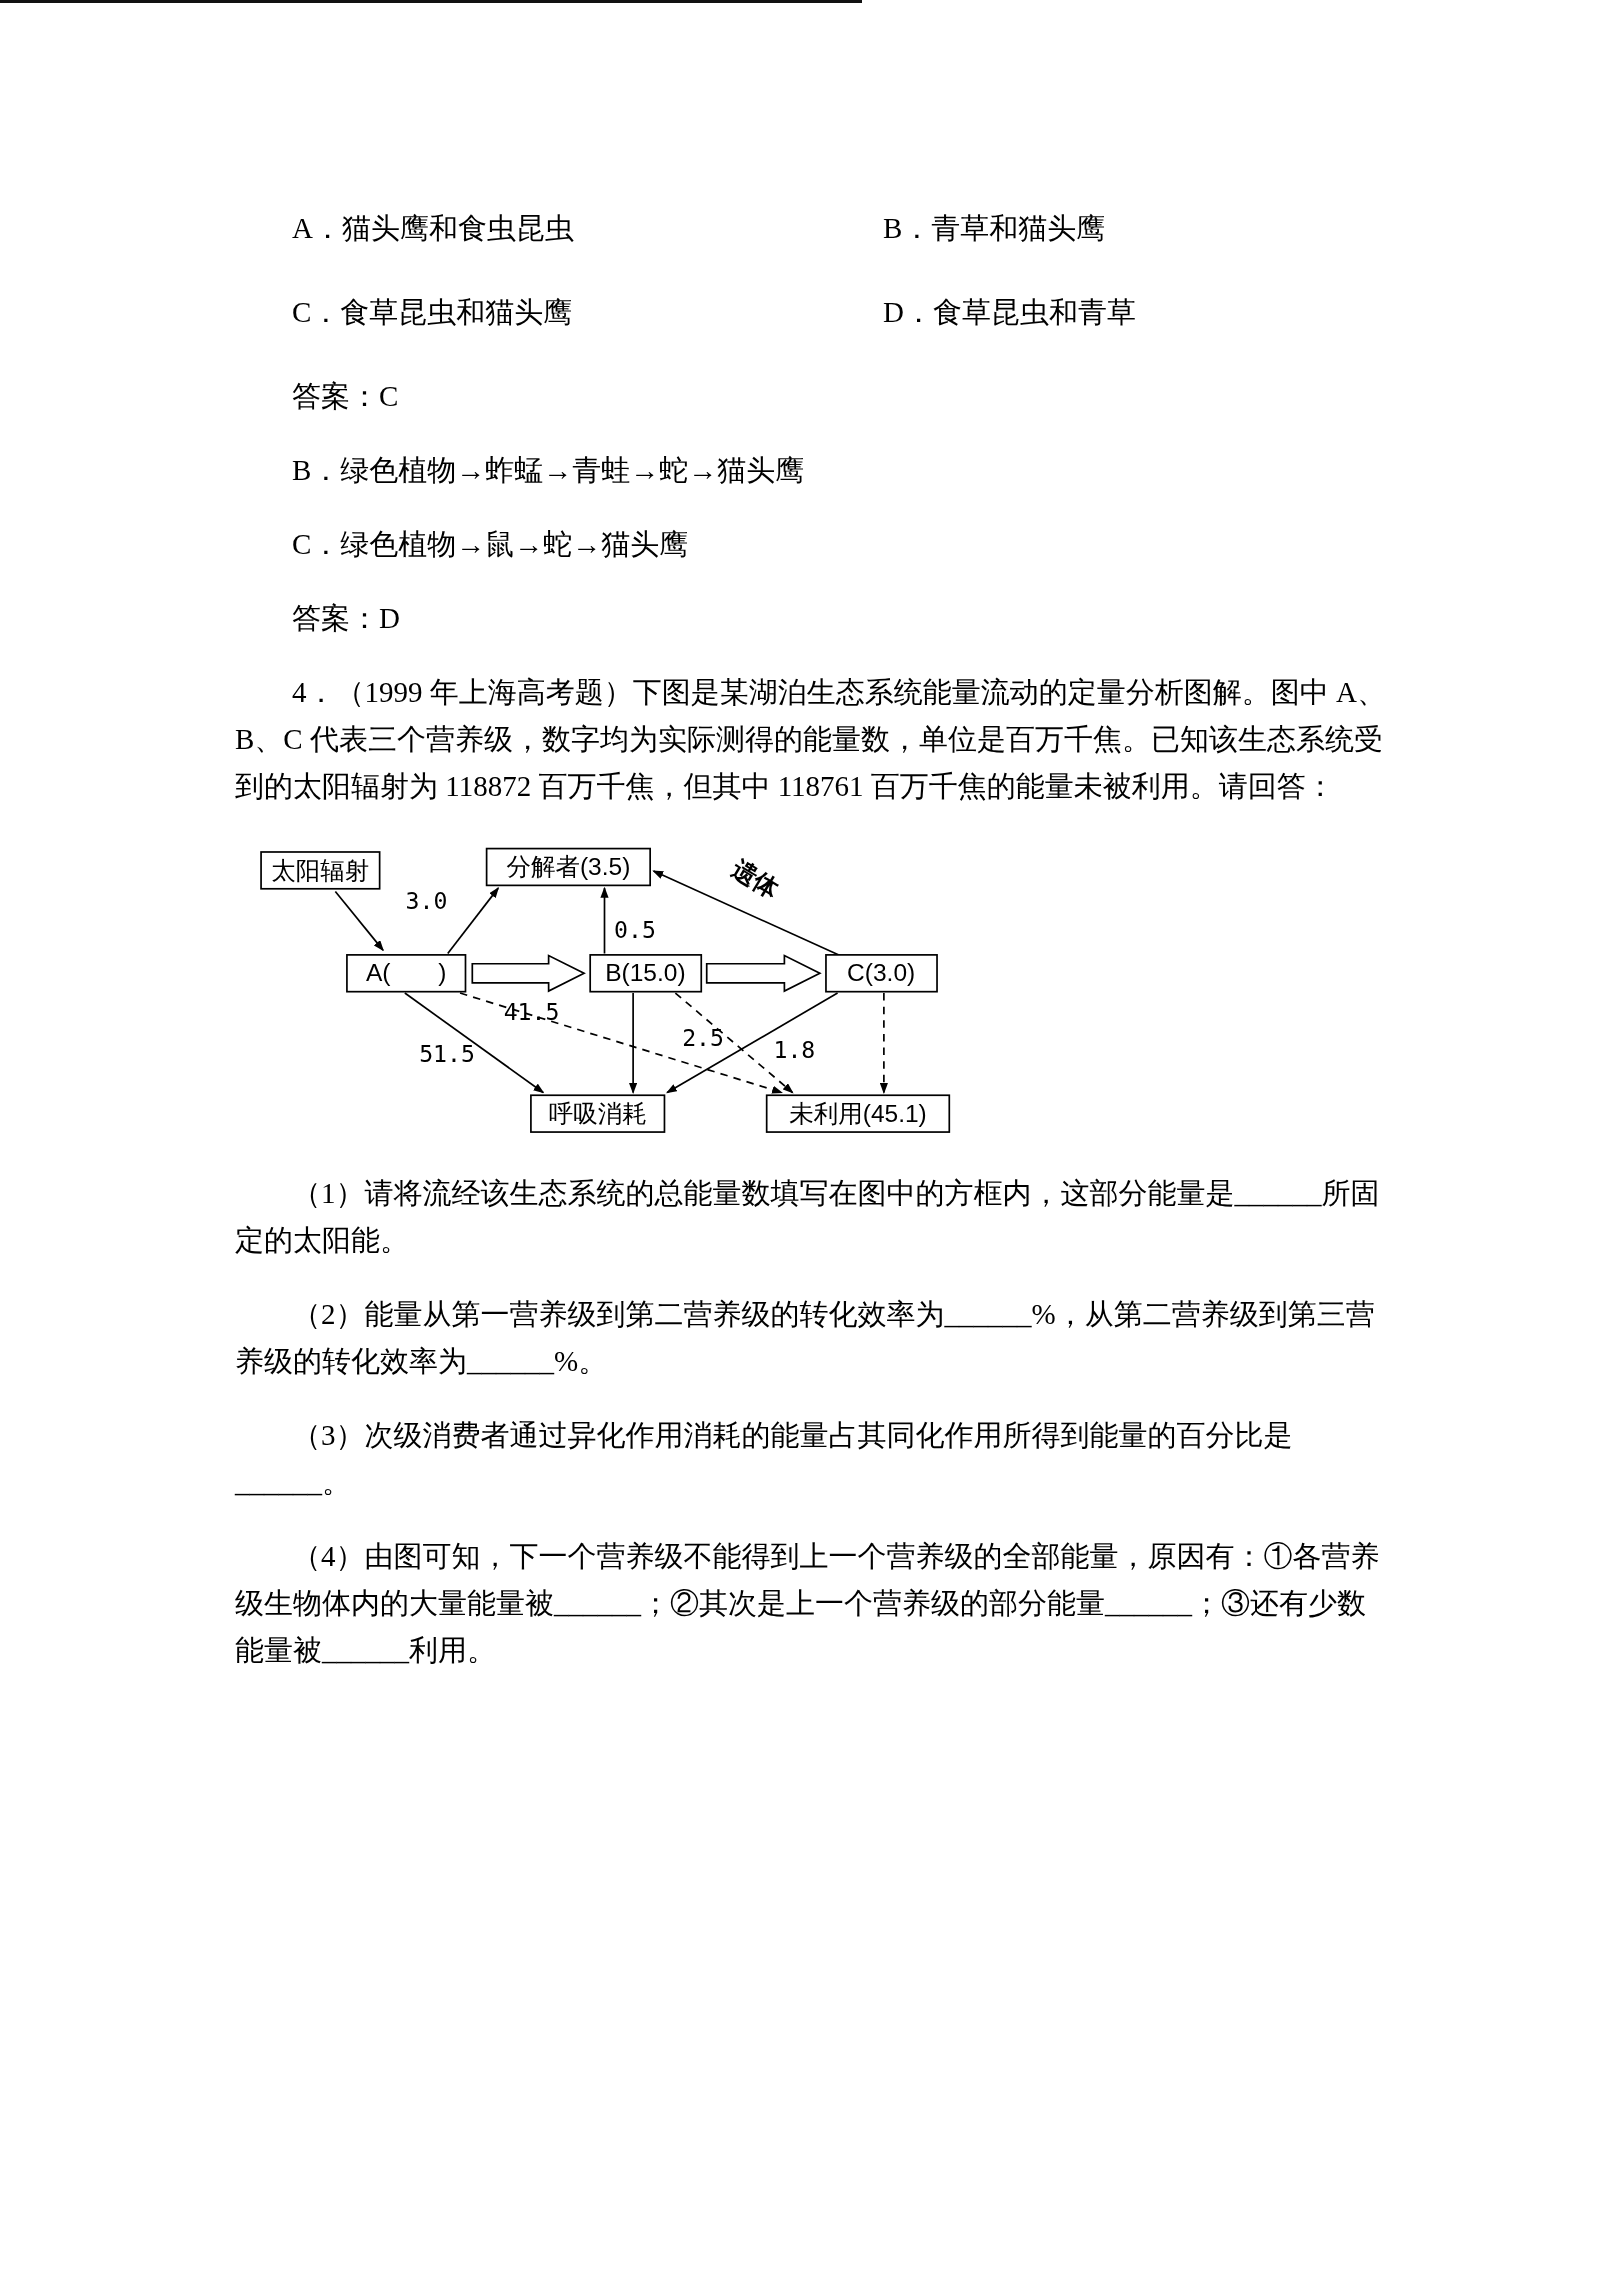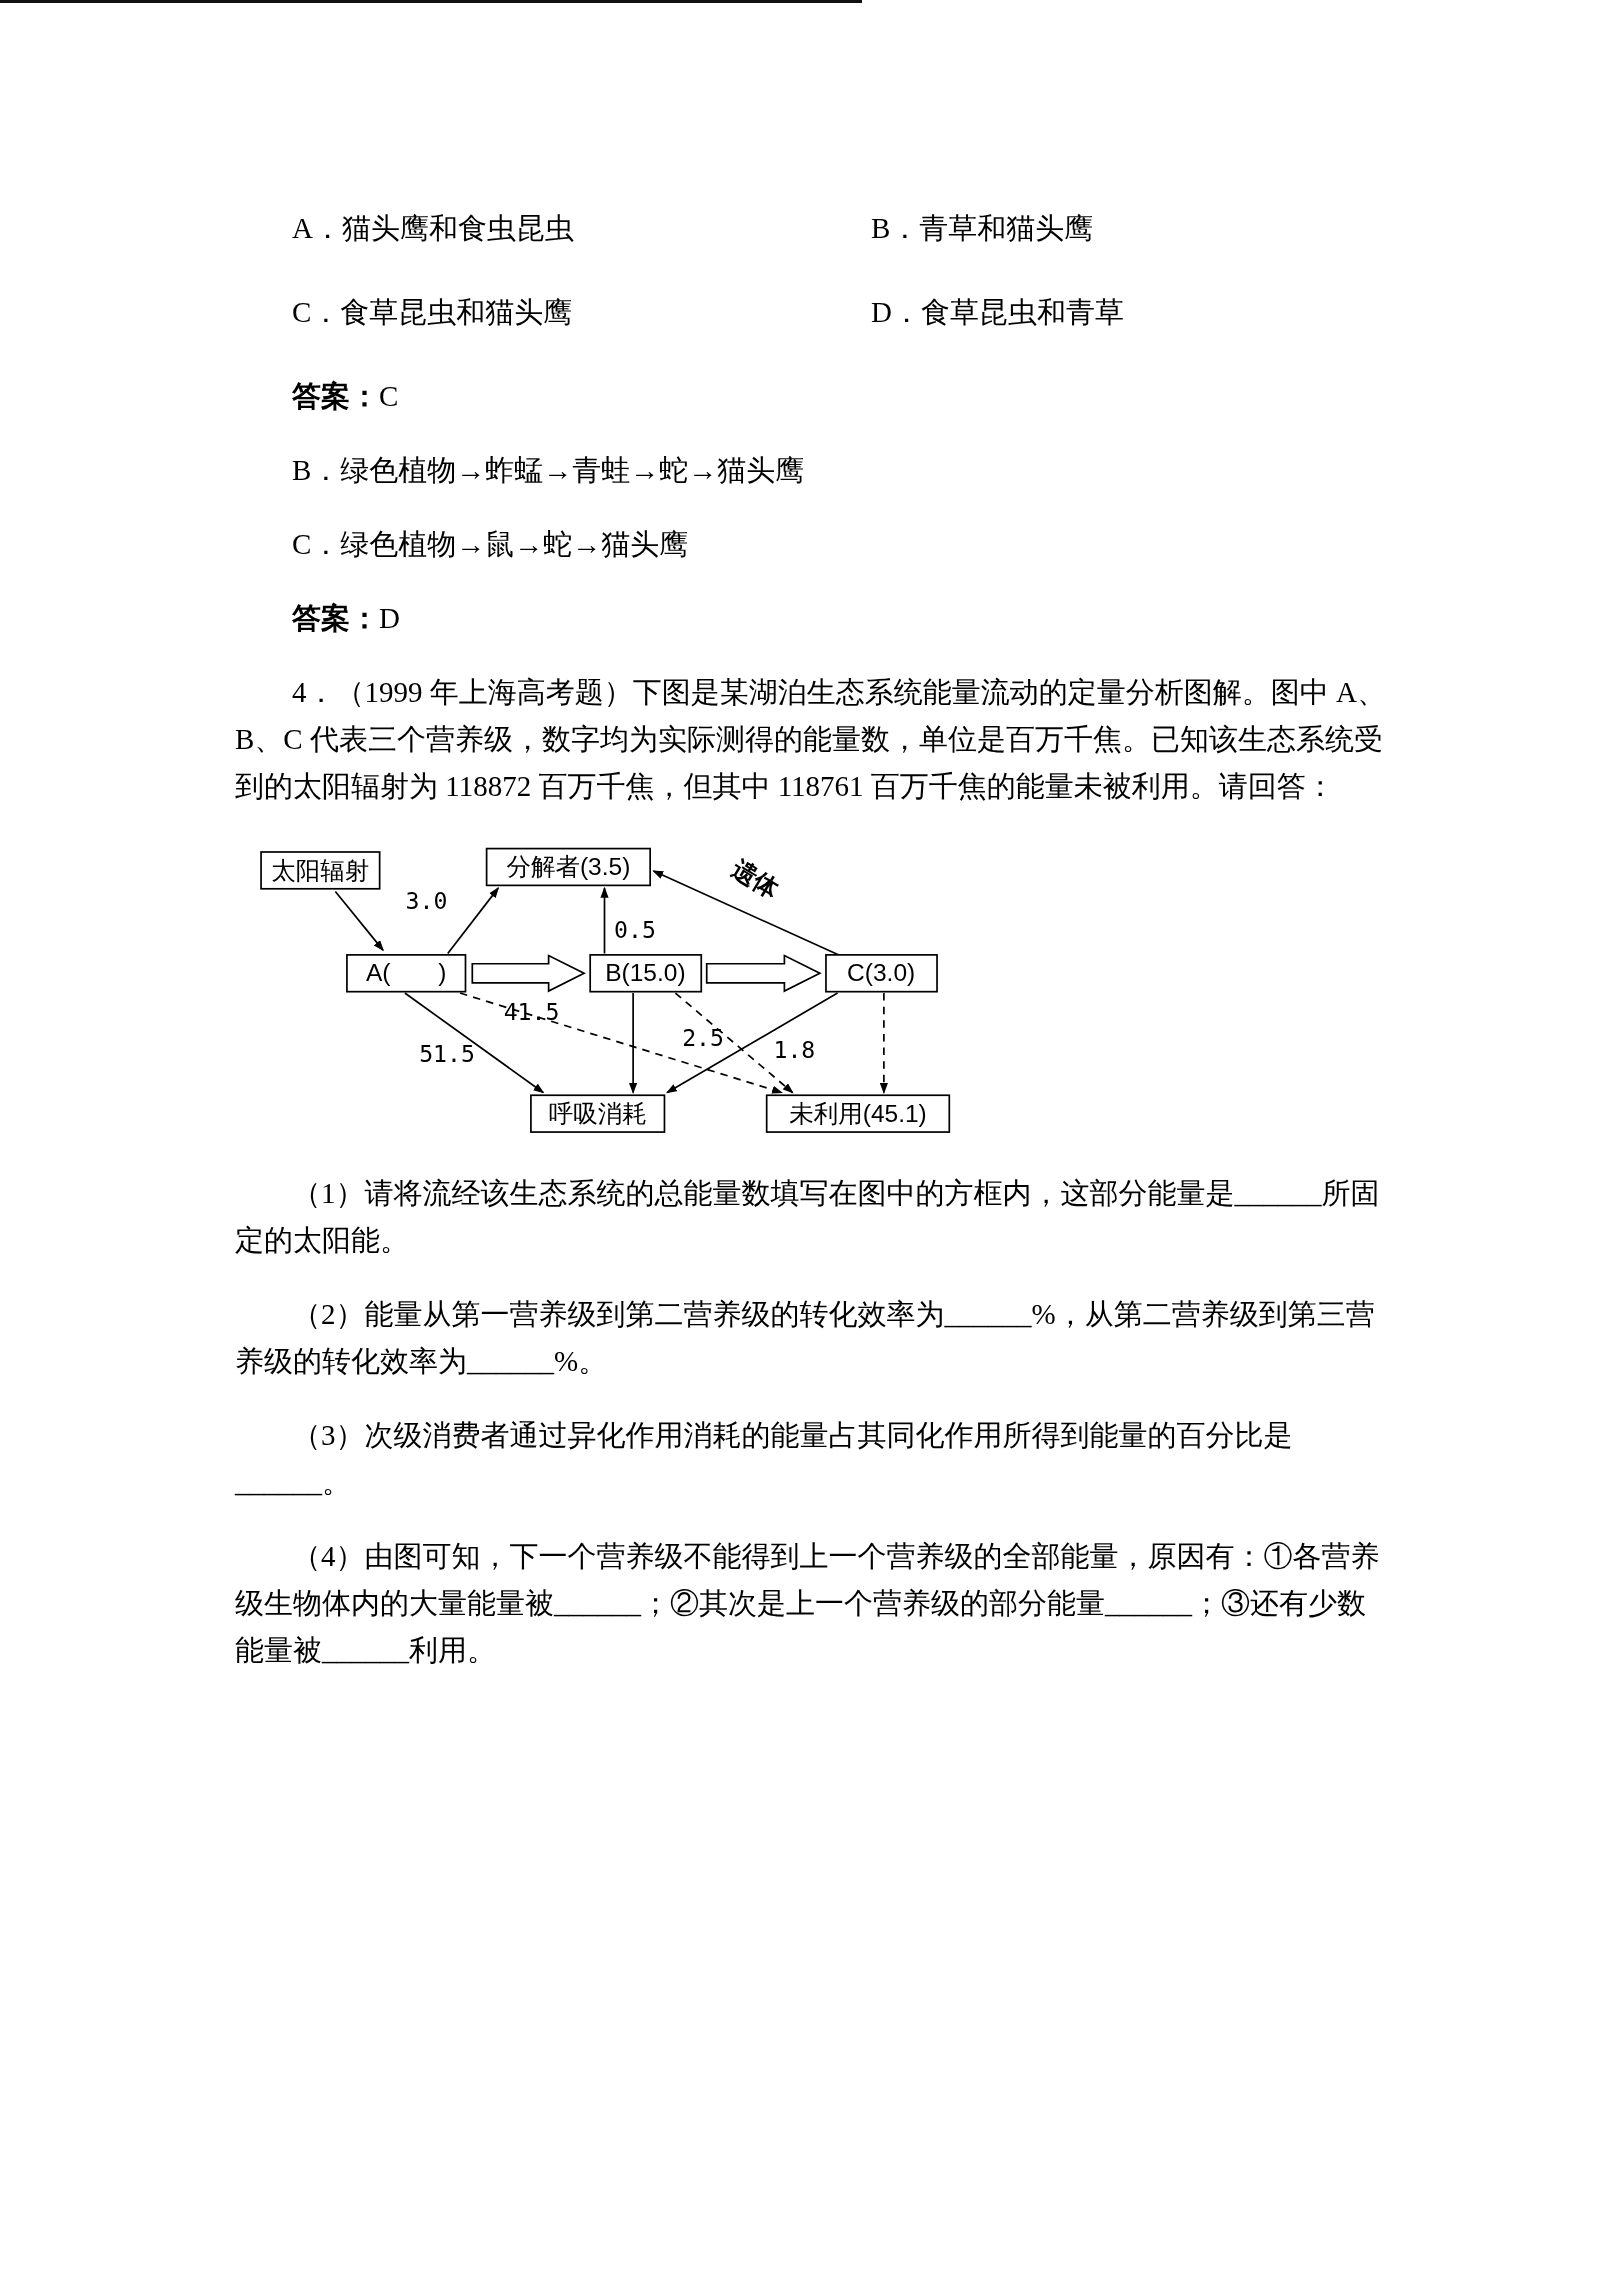--- a/index.html
+++ b/index.html
@@ -5,25 +5,25 @@
   html,body{margin:0;padding:0;background:#ffffff;}
   body{
     width:1623px;height:2295px;position:relative;overflow:hidden;
     font-family:"Liberation Serif","DejaVu Serif",serif;
     font-size:29px;color:#000;
   }
   .scan-artifact{position:absolute;top:0;left:0;width:862px;height:2.7px;background:#111;}
   .page{padding:205px 235px 0 235px;}
   p.para{margin:0 0 27px 0;line-height:47px;}
   .indent{text-indent:57px;}
-  .opt-row{display:flex;margin:0 0 37px 0;line-height:47px;padding-left:57px;}
+  .opt-row{display:flex;margin:0 0 37px 0;line-height:47px;padding-left:57px;gap:12px;}
   .opt-col1{flex:0 0 579px;}
   .opt-line{padding-left:57px;margin:0 0 26.6px 0;line-height:47px;}
   .answer-line{margin:0 0 30px 0;line-height:47px;}
-  b{font-weight:bold;}
+  b{font-weight:normal;}
   .diagram{margin:17.7px 0 24.5px 8.2px;text-decoration:underline;}
   svg{display:block;}
   .box{fill:#ffffff;stroke:#000;stroke-width:2.5;}
   .flow{stroke:#000;stroke-width:2.5;fill:none;}
   .dashed{stroke-dasharray:11 9;}
   .blockarrow{fill:#ffffff;stroke:#000;stroke-width:2.5;}
   .box-label{font:36px "Liberation Sans","DejaVu Sans",sans-serif;fill:#000;}
   .num-label{font:34px "DejaVu Sans Mono","Liberation Sans",sans-serif;fill:#000;}
   .remains-label{font:bold 36px "Liberation Sans","DejaVu Sans",sans-serif;fill:#000;}
 </style>

